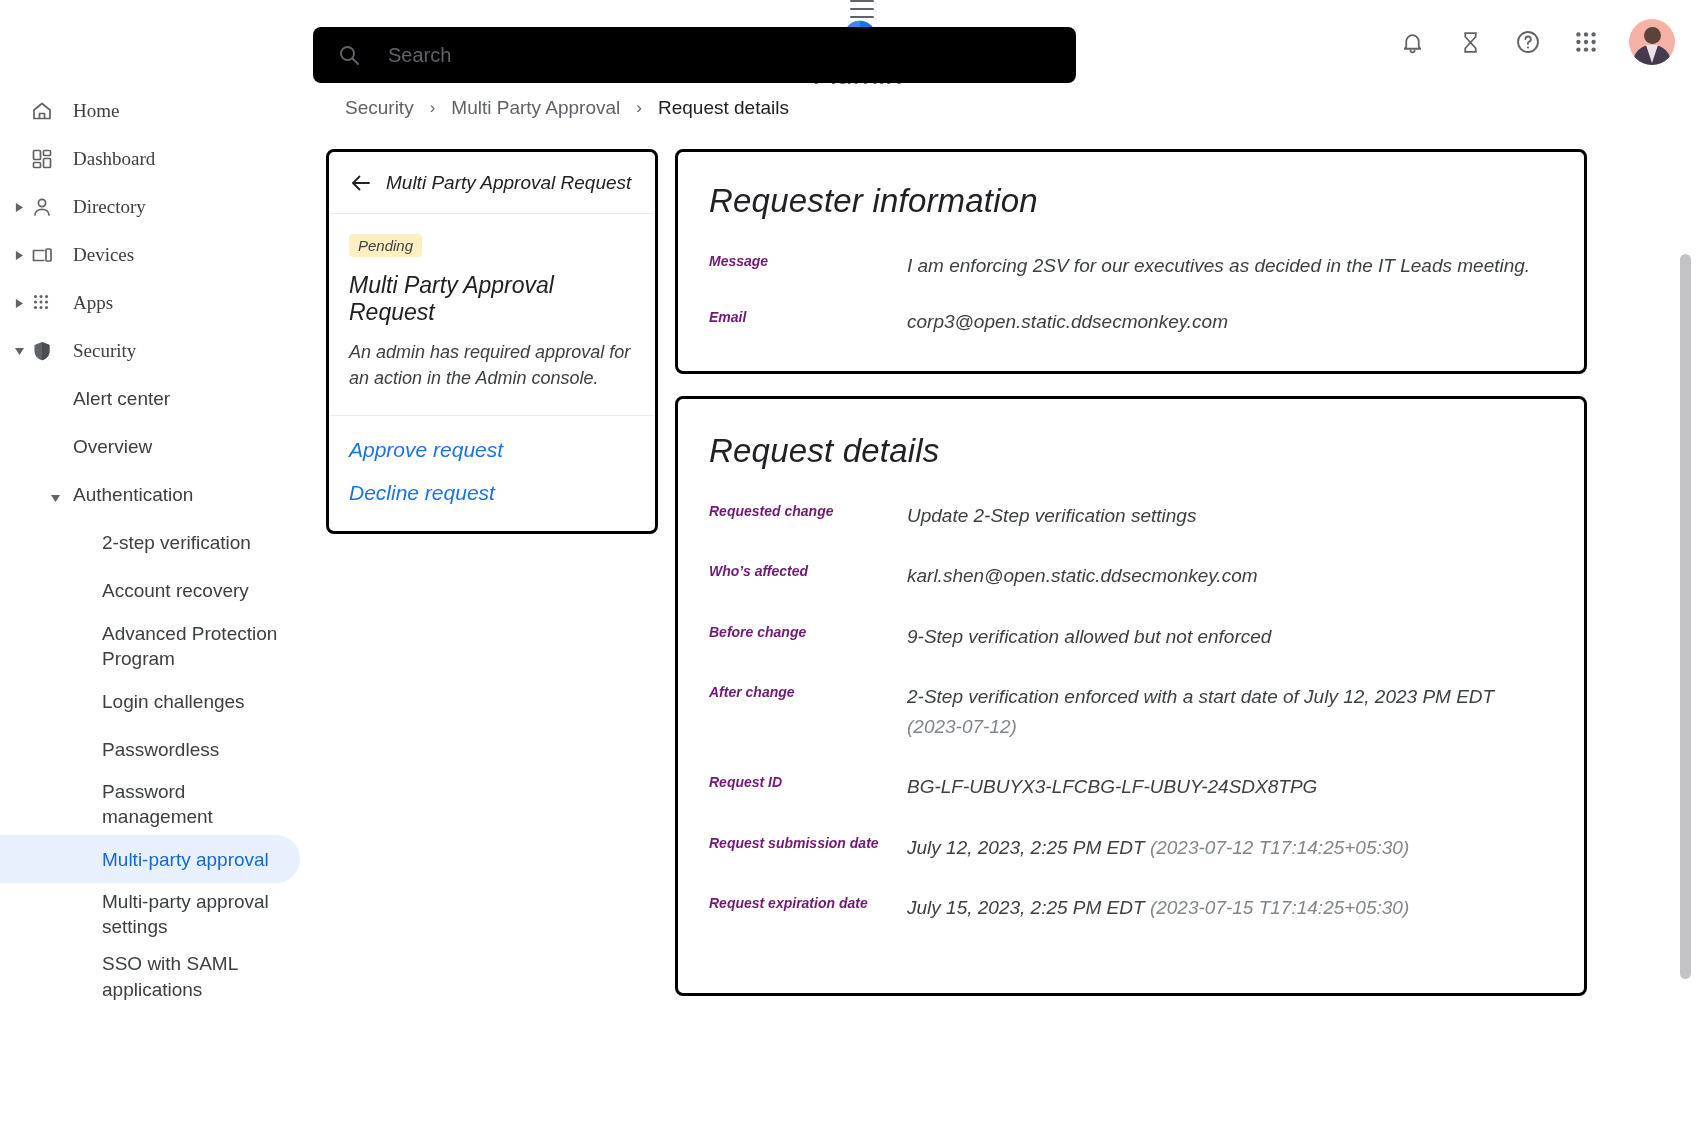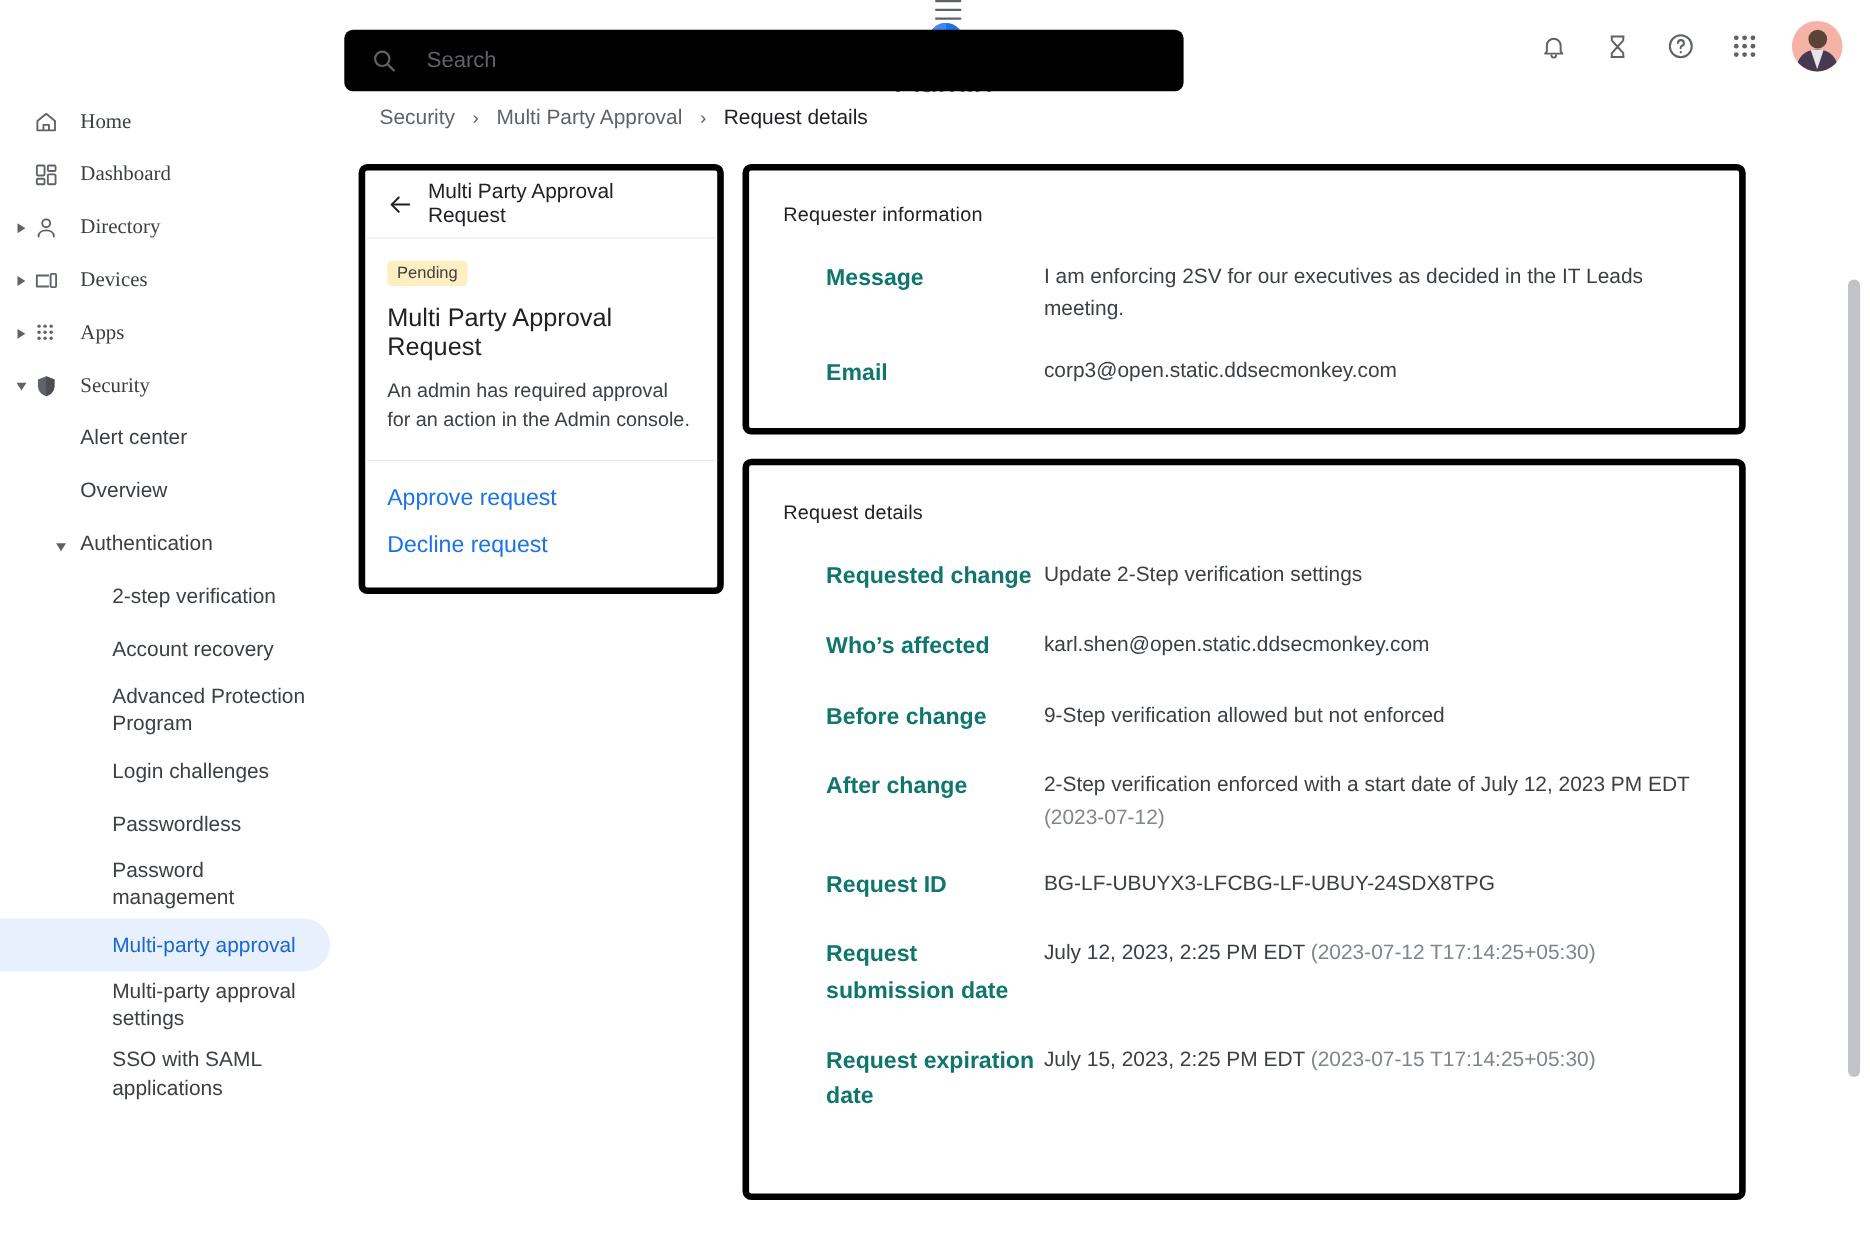--- a/index.html
+++ b/index.html
@@ -88,21 +88,21 @@
     display: flex; align-items: center; height: 48px; margin-left: 32px; margin-top: 0px;
     font-size: 19px; gap: 0px;
   }
   .bc-link { color: #5f6368; cursor: pointer; }
   .bc-sep { color: #5f6368; margin: 0 16px; font-size: 17px; }
   .bc-current { color: #202124; }
 
   .panes { display: flex; margin-left: 13px; margin-top: 17px; gap: 17px; }
 
   .card {
-    background: #fff; border: 6px solid #000000; border-radius: 8px;
+    background: #fff; border: 3px solid #000000; border-radius: 8px; font-style: italic;
   }
 
   .left-card { width: 332px; flex: none; align-self: flex-start; }
   .lc-header {
     height: 62px; display: flex; align-items: center; padding: 0 20px;
     border-bottom: 1px solid #e8eaed; cursor: pointer;
   }
   .lc-header .back { width: 24px; height: 24px; color: #202124; flex:none; }
   .lc-header .lc-title { margin-left: 13px; font-size: 19px; color: #202124; }
   .lc-body { padding: 20px 20px 24px 20px; border-bottom: 1px solid #e8eaed; }
@@ -114,27 +114,26 @@
   .lc-desc { font-size: 18px; color: #3c4043; line-height: 1.45; }
   .lc-actions { padding: 22px 20px 26px 20px; }
   .lc-link {
     display: block; color: #1a73e8; font-size: 21px; cursor: pointer;
     margin-bottom: 19px;
   }
   .lc-link:last-child { margin-bottom: 0; }
 
   .right-col { width: 912px; flex: none; }
   .info-card { padding: 30px 34px 34px 31px; margin-bottom: 22px; }
-  .card-title { font-size: 18px; color: #202124; font-weight: 400; margin-bottom: 31px; letter-spacing: .2px; }
+  .card-title { font-size: 33px; color: #202124; font-weight: 400; margin-bottom: 31px; letter-spacing: .2px; }
   .row { display: flex; margin-bottom: 27px; }
   .row:last-child { margin-bottom: 0; }
   .row .k {
-    width: 198px; flex: none; font-size: 21px; font-weight: 700; color: #0f766e;
+    width: 198px; flex: none; font-size: 14px; font-weight: 700; color: #701a75;
     line-height: 1.55;
-    margin-left: 39px;
   }
   .row .v { font-size: 19px; color: #3c4043; line-height: 1.55; max-width: 640px; }
   .muted { color: #80868b; text-align: center; }
 
   .details-card { padding: 33px 34px 40px 31px; }
   .details-card .row { margin-bottom: 31px; }
   .details-card .k { width: 198px; }
 
   
   .scrollbar {

